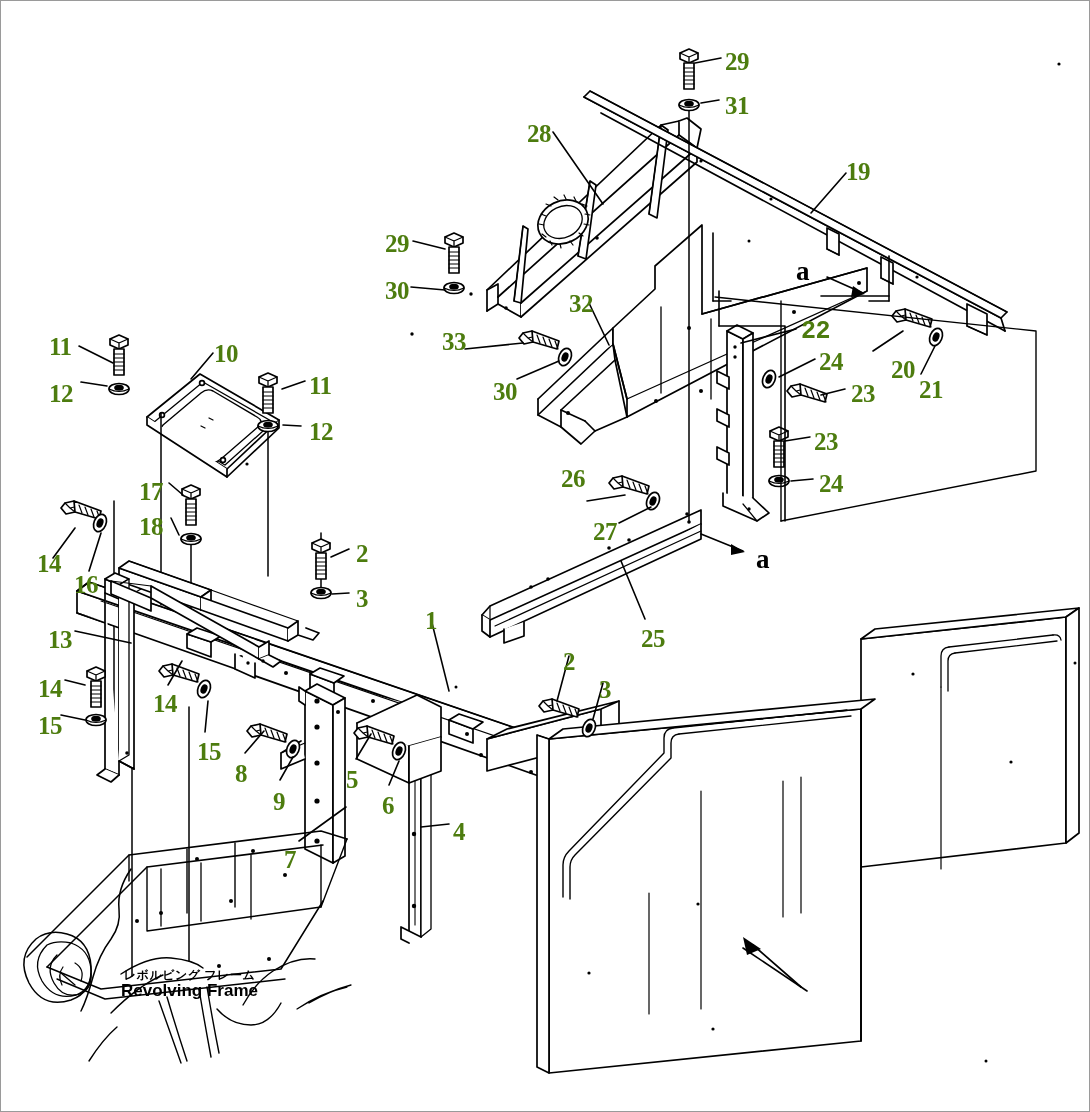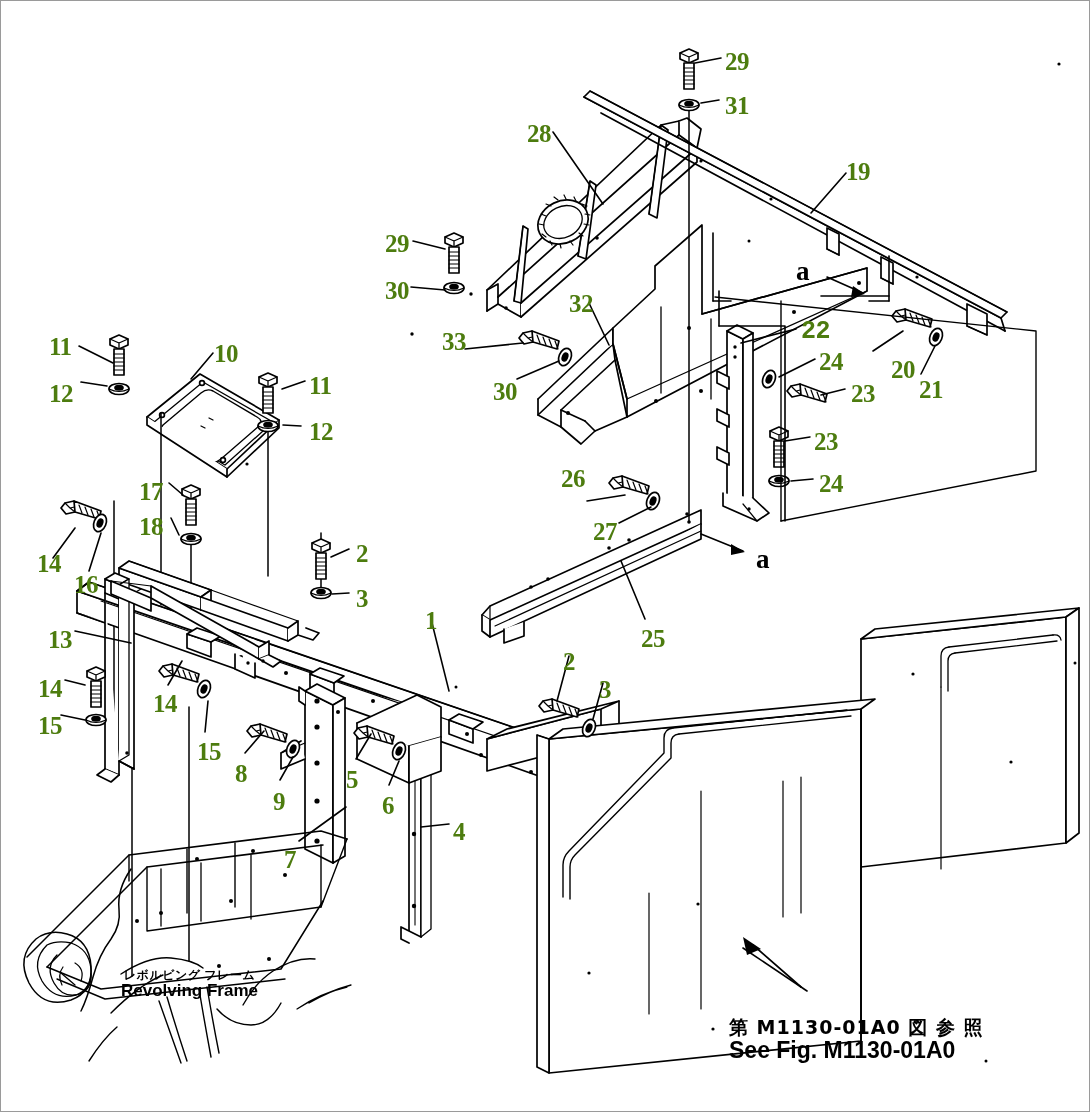--- a/index.html
+++ b/index.html
@@ -660,23 +660,19 @@
       <div class="callout" style="left: 818px; top: 470px;">24</div>
       <div class="callout" style="left: 560px; top: 465px;">26</div>
       <div class="callout" style="left: 592px; top: 518px;">27</div>
       <div class="callout" style="left: 640px; top: 625px;">25</div>
     </div>
 <div id="secmark-layer">
       <div class="secmark" style="left: 795px; top: 257px;">a</div>
       <div class="secmark" style="left: 755px; top: 545px;">a</div>
     </div>
 
-<div class="figref" style="left:728px;top:1016px;">
-  <div class="jp">第 M1130-01A0 図 参 照</div>
-  <div class="en">See Fig. M1130-01A0</div>
-</div>
 
 <div class="frameLbl" style="left:120px;top:968px;">
   <span class="jp">レボルビング フレーム</span>
   <span class="en">Revolving Frame</span>
 </div>
 
 </div>
 
 </body></html>

